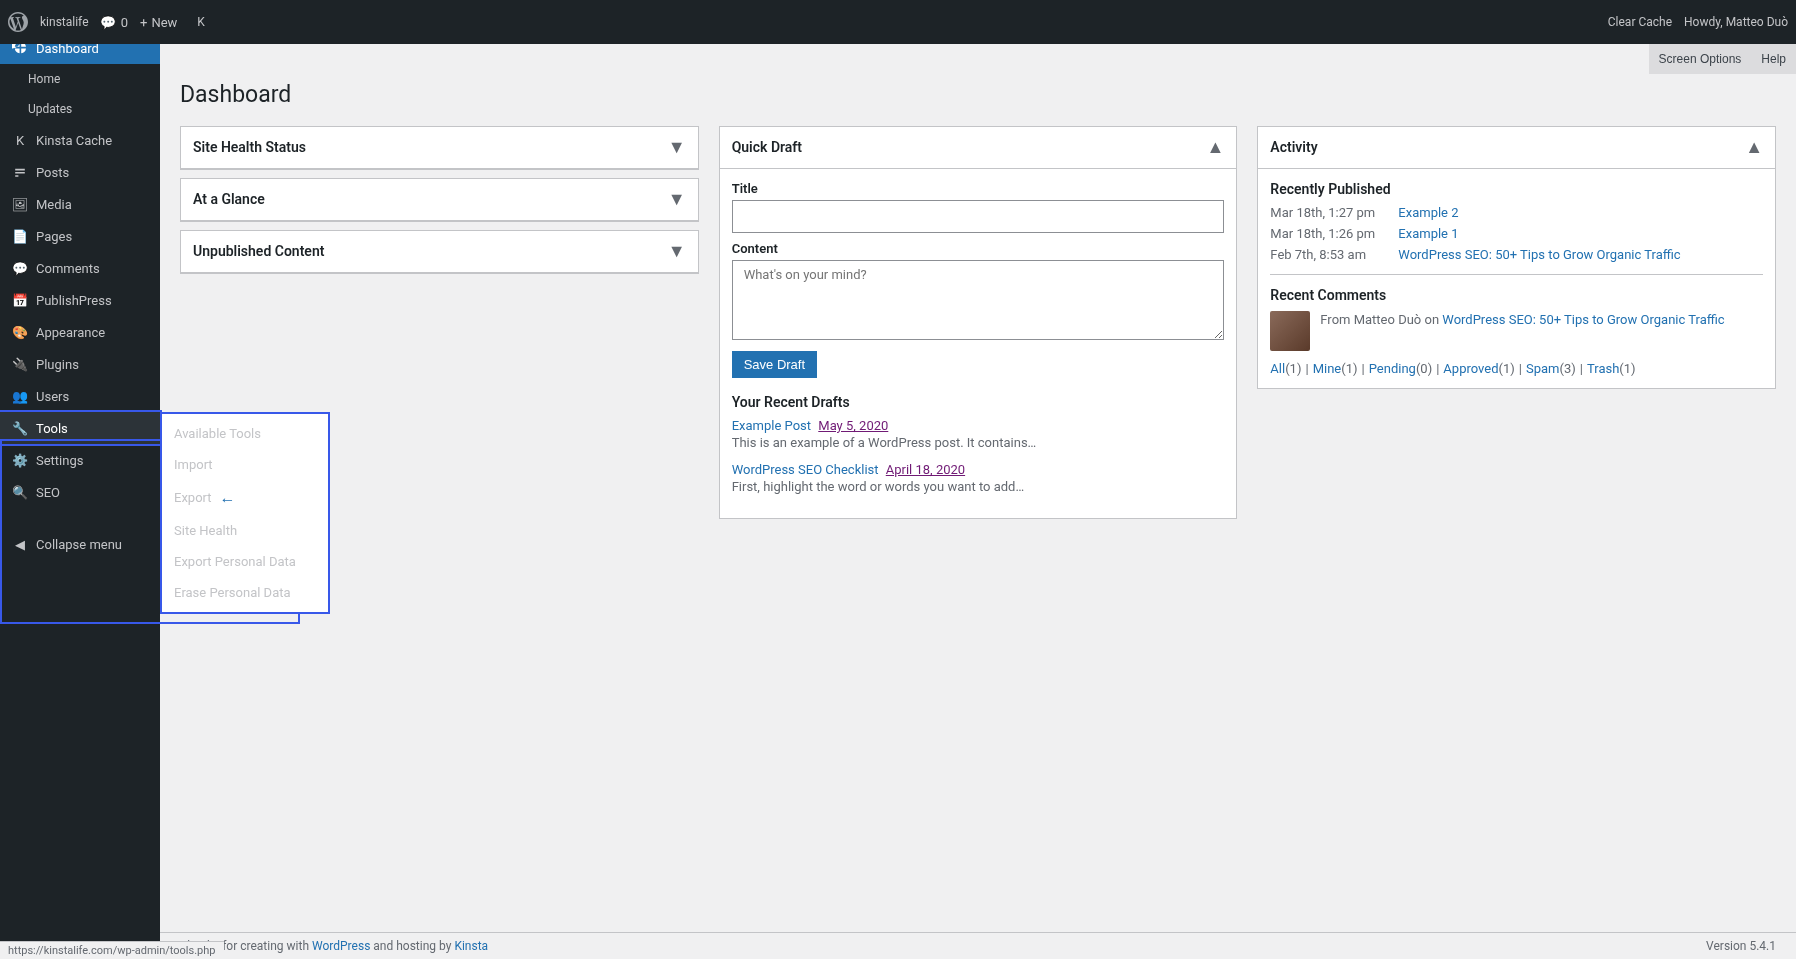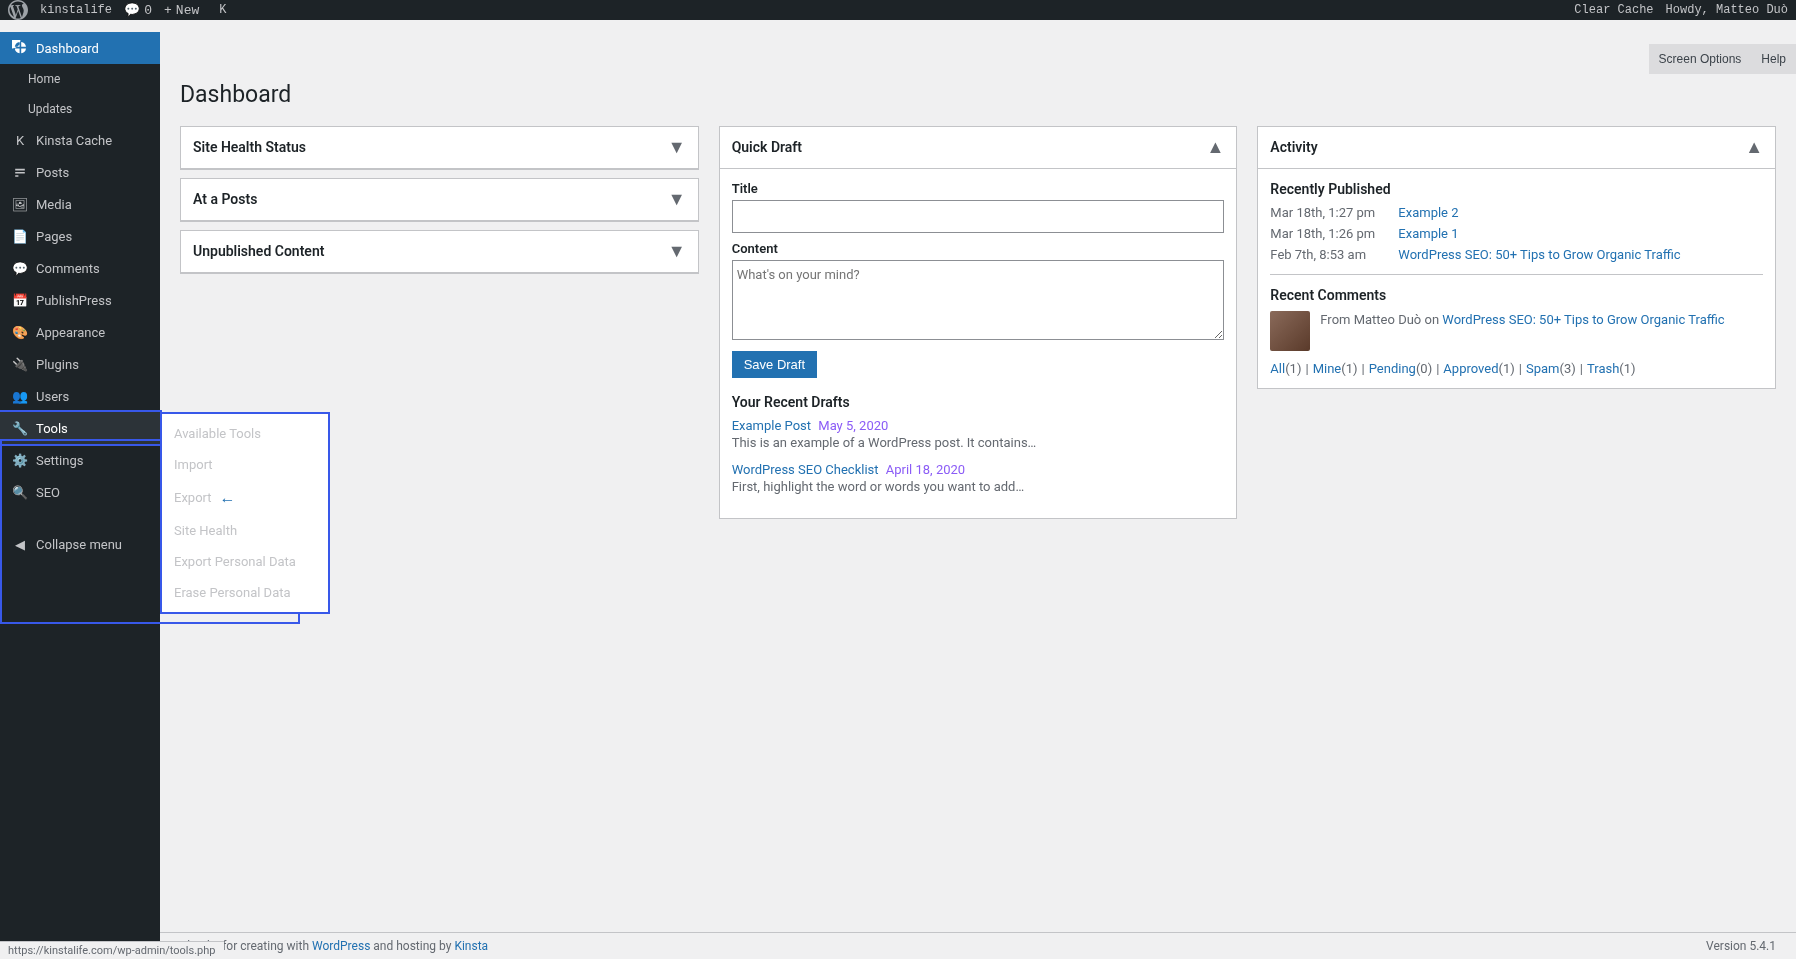--- a/index.html
+++ b/index.html
@@ -1,22 +1,22 @@
 <!DOCTYPE html>
 <html><head>
   <meta charset="utf-8">
   <style>
     * { box-sizing: border-box; margin: 0; padding: 0; }
     body { font-family: -apple-system, BlinkMacSystemFont, "Segoe UI", Roboto, sans-serif; font-size: 13px; background: #f0f0f1; color: #3c434a; }
 
     
     #wpadminbar {
-      position: fixed; top: 0; left: 0; right: 0; height: 20px;
+      position: fixed; top: 0; left: 0; right: 0; height: 44px;
       background: #1d2327; color: #c3c4c7; display: flex; align-items: center;
-      z-index: 9999; padding: 0 8px; font-family: Liberation Mono, monospace;
+      z-index: 9999; padding: 0 8px;
     }
     #wpadminbar .ab-left { display: flex; align-items: center; gap: 4px; flex: 1; }
     #wpadminbar .ab-right { display: flex; align-items: center; gap: 12px; font-size: 12px; color: #c3c4c7; }
     .wp-logo { width: 20px; height: 20px; background: #1d2327; display: flex; align-items: center; justify-content: center; }
     .wp-logo svg { fill: #9ea3a8; width: 20px; height: 20px; }
     .ab-item { color: #c3c4c7; padding: 0 8px; height: 32px; display: flex; align-items: center; font-size: 12px; cursor: pointer; }
     .ab-comments { display: flex; align-items: center; gap: 4px; }
     .ab-new { display: flex; align-items: center; gap: 4px; cursor: pointer; color: #c3c4c7; padding: 0 8px; }
     .clear-cache { color: #c3c4c7; font-size: 12px; cursor: pointer; }
     .howdy { font-size: 12px; color: #c3c4c7; }
@@ -85,33 +85,33 @@
     .postbox-toggle { background: none; border: none; cursor: pointer; color: #646970; font-size: 18px; }
     .postbox-body { padding: 12px; }
 
     
     .form-label { font-size: 13px; font-weight: 600; color: #1d2327; display: block; margin-bottom: 4px; }
     .title-input {
       width: 100%; padding: 6px 8px; border: 1px solid #8c8f94; font-size: 14px;
       line-height: 1.4; outline: none; color: #1d2327;
     }
     .content-textarea {
-      width: 100%; padding: 6px 4px; border: 1px solid #8c8f94; font-size: 13px;
+      width: 100%; padding: 6px 11px; border: 1px solid #8c8f94; font-size: 13px;
       min-height: 80px; resize: vertical; font-family: inherit; color: #646970;
       outline: none;
     }
     .save-draft-btn {
       background: #2271b1; color: #fff; border: none; padding: 6px 12px;
       font-size: 13px; cursor: pointer; margin-top: 8px;
     }
 
     .recent-drafts-title { font-size: 14px; font-weight: 600; color: #1d2327; margin: 16px 0 8px; }
     .draft-item { margin-bottom: 12px; }
     .draft-link { color: #2271b1; text-decoration: none; font-size: 13px; margin-top: 36px; }
-    .draft-date { color: #8b5cf6; font-size: 13px; margin-left: 4px; }
+    .draft-date { color: #701a75; font-size: 13px; margin-left: 4px; text-decoration: underline; }
     .draft-excerpt { color: #646970; font-size: 13px; margin-top: 2px; }
 
     
     .recently-published-title { font-size: 14px; font-weight: 600; color: #1d2327; margin-bottom: 8px; }
     .activity-item { display: flex; gap: 8px; margin-bottom: 6px; font-size: 13px; align-items: baseline; }
     .activity-time { color: #646970; min-width: 120px; }
     .activity-link { color: #2271b1; text-decoration: none; }
     .section-divider { border: none; border-top: 1px solid #c3c4c7; margin: 12px 0; }
 
     .comment-item { display: flex; gap: 10px; margin-bottom: 10px; }
@@ -325,21 +325,21 @@
 
           <div class="postbox" style="margin-bottom:8px;">
             <div class="postbox-header">
               <h2>Site Health Status</h2>
               <button class="postbox-toggle">▼</button>
             </div>
           </div>
 
           <div class="postbox" style="margin-bottom:8px;">
             <div class="postbox-header">
-              <h2>At a Posts</h2>
+              <h2>At a Glance</h2>
               <button class="postbox-toggle">▼</button>
             </div>
           </div>
 
           <div class="postbox" style="margin-bottom:8px;">
             <div class="postbox-header">
               <h2>Unpublished Content</h2>
               <button class="postbox-toggle">▼</button>
             </div>
           </div>

